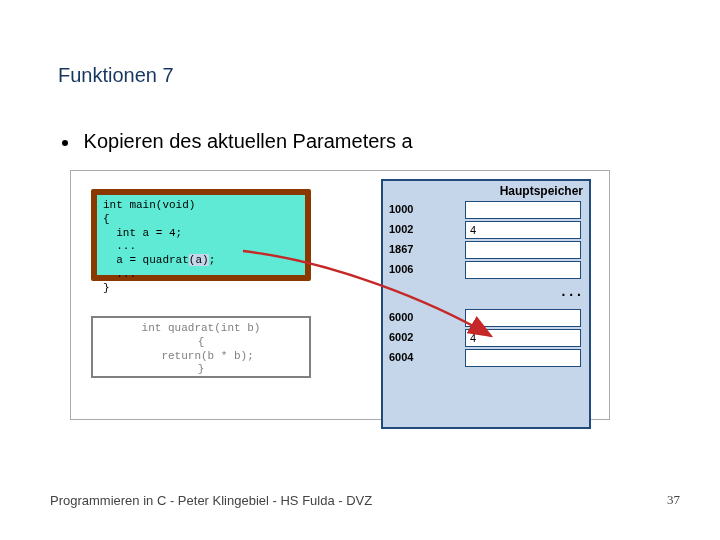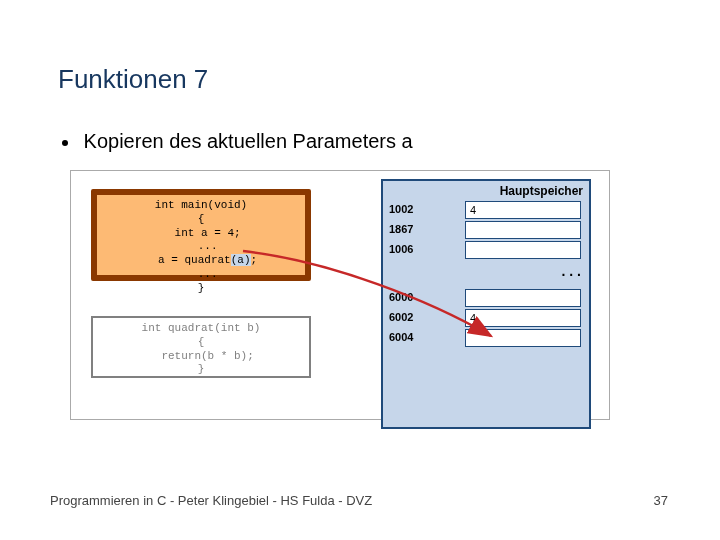--- a/index.html
+++ b/index.html
@@ -8,21 +8,21 @@
     height: 540px;
     background: #fff;
     font-family: Arial, Helvetica, sans-serif;
     position: relative;
     overflow: hidden;
   }
   .slide-title {
     position: absolute;
     left: 58px;
     top: 64px;
-    font-size: 26px;
+    font-size: 20px;
     color: #17375f;
   }
   .bullet {
     position: absolute;
     left: 62px;
     top: 130px;
     font-size: 20px;
     color: #000;
   }
   .bullet .dot {
@@ -42,23 +42,22 @@
     border: 1px solid #aaa;
     background: #fff;
   }
   .code-frame {
     position: absolute;
     left: 20px;
     top: 18px;
     width: 220px;
     height: 92px;
     border: 6px solid #8a3800;
-    background: #fdba74;
+    background: #5eead4;
     border-radius: 2px;
-    text-align: center;
   }
   .code-frame2 {
     position: absolute;
     left: 20px;
     top: 145px;
     width: 220px;
     height: 62px;
     border: 2px solid #808080;
     background: #fff;
   }
@@ -129,24 +128,25 @@
   }
   .footer {
     position: absolute;
     left: 50px;
     bottom: 32px;
     font-size: 13px;
     color: #444;
   }
   .pagenum {
     position: absolute;
-    right: 52px;
+    right: 40px;
     bottom: 32px;
     font-size: 13px;
     color: #444;
+    font-family: Liberation Serif, serif;
   }
 </style>
 </head>
 <body>
 
 <div class="slide-title">Funktionen 7</div>
 
 <div class="bullet">
   <span class="dot"></span>
   <span>Kopieren des aktuellen Parameters a</span>
@@ -168,20 +168,24 @@
     <pre class="code">int quadrat(int b)
 {
   return(b * b);
 }</pre>
   </div>
 
   <div class="mem-panel">
     <div class="mem-header">Hauptspeicher</div>
 
     <div class="mem-row">
+      <span class="addr">1000</span>
+      <div class="cell"></div>
+    </div>
+    <div class="mem-row">
       <span class="addr">1002</span>
       <div class="cell">4</div>
     </div>
     <div class="mem-row">
       <span class="addr">1867</span>
       <div class="cell"></div>
     </div>
     <div class="mem-row">
       <span class="addr">1006</span>
       <div class="cell"></div>

